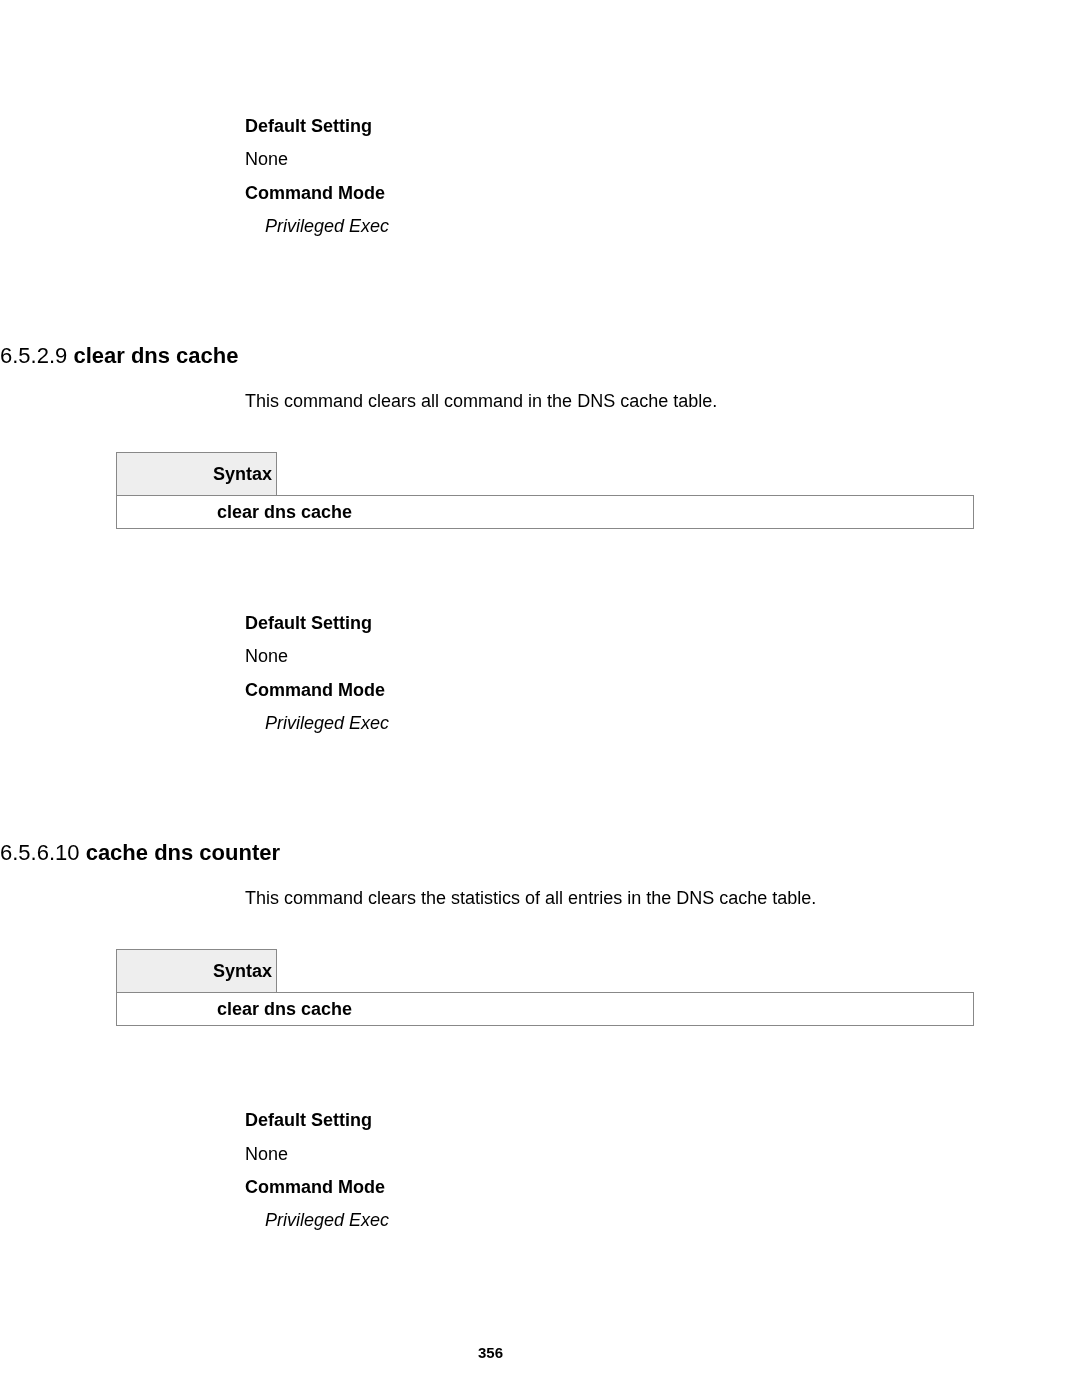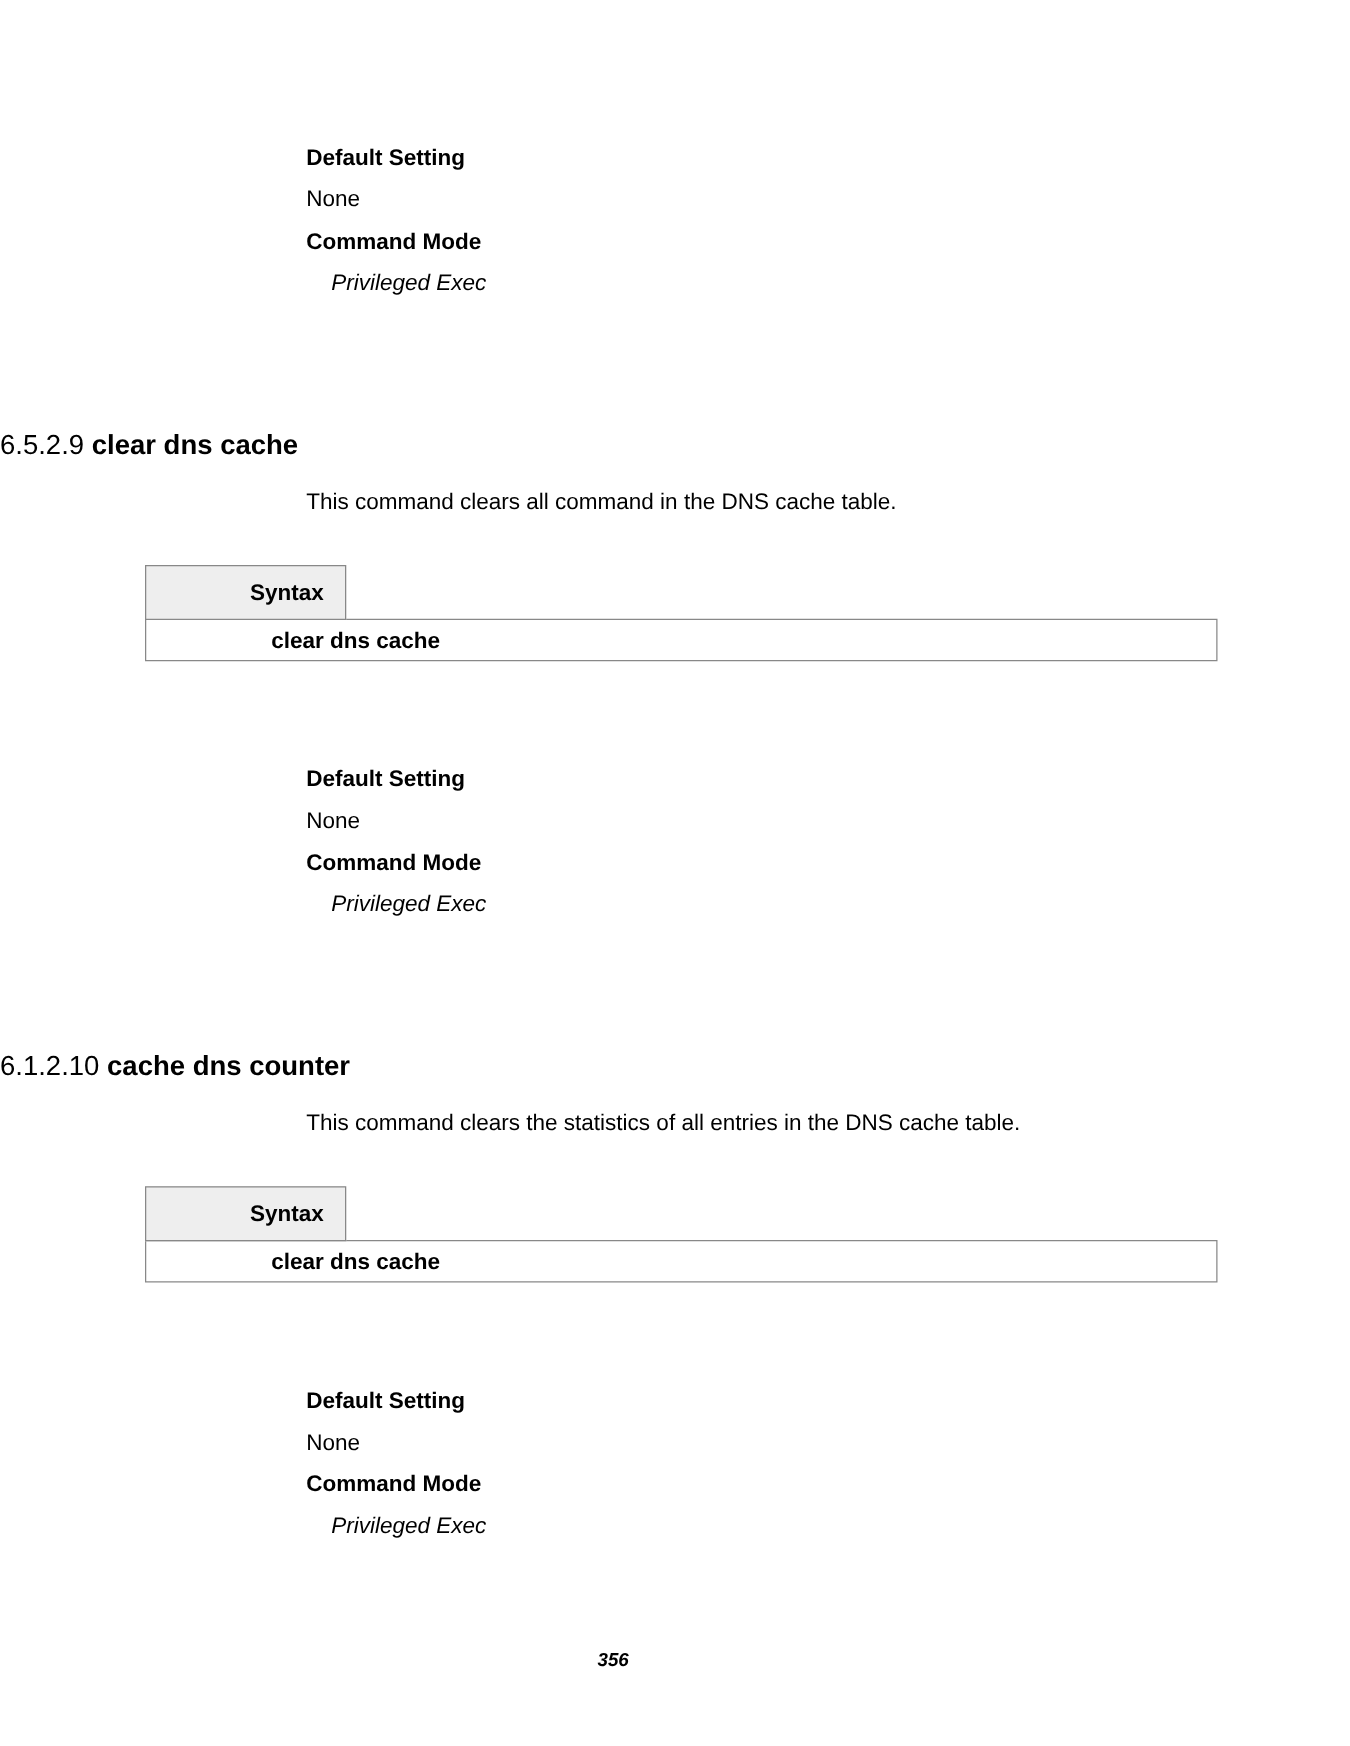--- a/index.html
+++ b/index.html
@@ -52,45 +52,44 @@
   .syntax-label {
     display: inline-block;
     width: 161px;
     height: 44px;
     border: 1px solid #888888;
     background: #eeeeee;
     font-size: 18px;
     font-weight: bold;
     text-align: right;
     box-sizing: border-box;
-    padding-right: 17px;
+    padding-right: 4px;
     line-height: 42px;
   }
   .syntax-body {
     width: 858px;
     height: 34px;
     border: 1px solid #888888;
     margin-top: -1px;
     box-sizing: border-box;
     padding-left: 100px;
     font-size: 18px;
     font-weight: bold;
     line-height: 32px;
   }
   .details-block {
     margin-top: 78px;
   }
   .page-number {
     position: absolute;
-    bottom: 60px;
+    bottom: 36px;
     width: 100%;
     text-align: center;
     font-size: 15px;
     font-weight: bold;
-    font-style: italic;
   }
 </style>
 </head>
 <body>
 
 <div class="page">
 
   <div class="indent-block">
     <div class="bold">Default Setting</div>
     <div>None</div>
@@ -108,21 +107,21 @@
     <div class="syntax-body">clear dns cache</div>
   </div>
   <div class="indent-block details-block">
     <div class="bold">Default Setting</div>
     <div>None</div>
     <div class="bold">Command Mode</div>
     <div class="sub-indent">Privileged Exec</div>
   </div>
 
   <div class="section-heading">
-    <span class="num">6.1.2.10</span>
+    <span class="num">6.5.6.10</span>
     <span class="title">cache dns counter</span>
   </div>
   <div class="description">This command clears the statistics of all entries in the DNS cache table.</div>
   <div class="syntax-block-wrap">
     <div class="syntax-label">Syntax</div>
     <div class="syntax-body">clear dns cache</div>
   </div>
   <div class="indent-block details-block">
     <div class="bold">Default Setting</div>
     <div>None</div>

